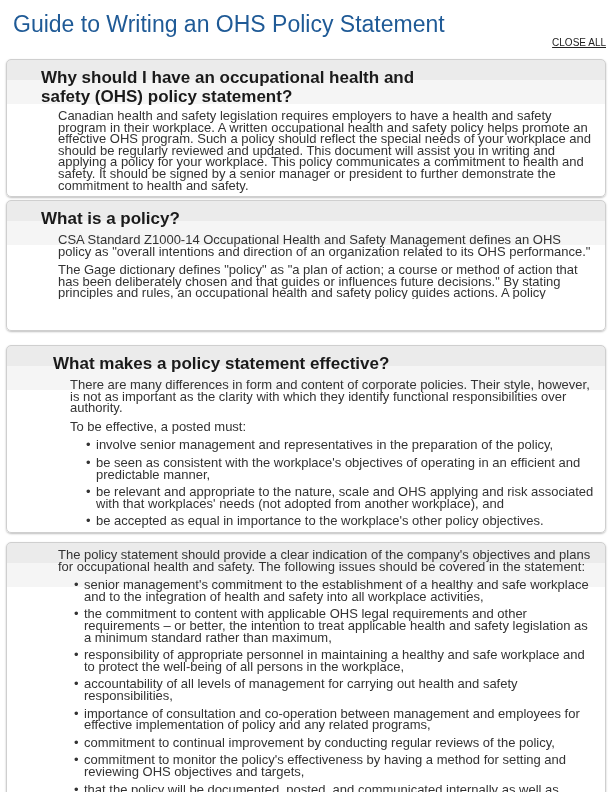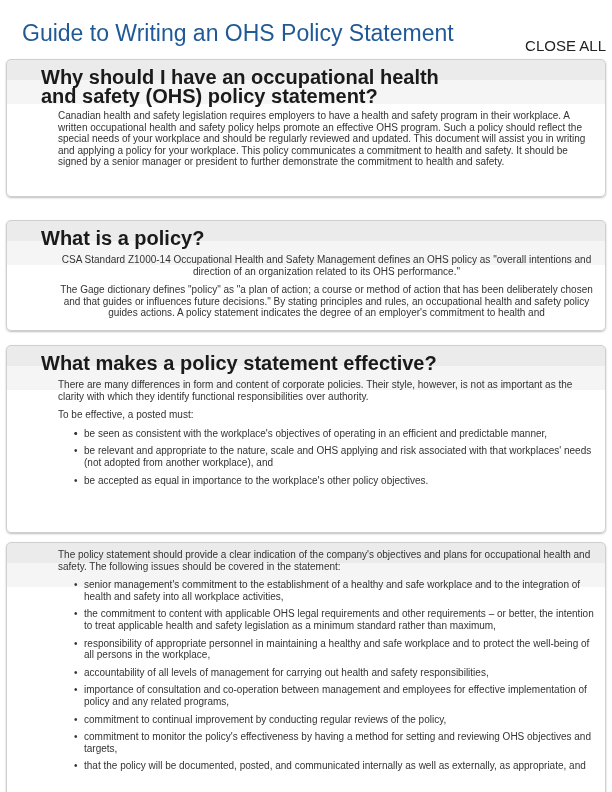--- a/index.html
+++ b/index.html
@@ -5,65 +5,66 @@
   html, body { margin: 0; padding: 0; }
   body {
     width: 612px; height: 792px; overflow: hidden;
     background: #ffffff;
     font-family: "Liberation Sans", sans-serif;
     color: #222222;
     position: relative;
   }
   .page-title {
     position: absolute; left: 6px; top: 4px;
-    margin: 16px;
+    margin: 7px;
     font-size: 23px; font-weight: normal;
     color: #1f5a96;
     letter-spacing: 0px;
     white-space: nowrap;
   }
   .close-all {
     position: absolute; right: 6px; top: 37px;
-    font-size: 15px; color: #222;
+    font-size: 10px; color: #222;
+    text-decoration: underline;
     cursor: pointer;
   }
   .panel {
     position: absolute; left: 6px; width: 600px;
     border: 1px solid #cfcfcf;
     border-radius: 5px;
     box-shadow: 0 1px 2px rgba(0,0,0,0.25);
     background: linear-gradient(to bottom, #ebebeb 0px, #ebebeb 20px, #f5f5f5 20px, #f5f5f5 44px, #ffffff 44px);
     overflow: hidden;
     box-sizing: border-box;
   }
   .panel h2 {
     margin: 0;
     padding: 8px 0 0 34px;
-    font-size: 20px; font-weight: bold; color: #1a1a1a;
+    font-size: 17px; font-weight: bold; color: #1a1a1a;
     line-height: 19px;
     cursor: pointer;
   }
   .panel .body {
     padding: 4px 10px 0 51px;
-    font-size: 10px; line-height: 11.6px; color: #333;
+    font-size: 13px; line-height: 11.6px; color: #333;
   }
   .panel .body p { margin: 0 0 7px 0; }
   .panel ul { margin: 0 0 0 16px; padding: 0; list-style: none; }
   .panel ul li {
     position: relative; padding-left: 10px; margin-bottom: 6px;
   }
   .panel ul li .bullet {
     position: absolute; left: 0; top: 0;
   }
   #p1 { top: 59px; height: 138px; }
-  #p2 { top: 220px; height: 111px; }
-  #p3 { top: 345px; height: 188px; }
+  #p2 { top: 200px; height: 131px; }
+  #p3 { top: 345px; height: 188px; padding-left: 12px; }
   #p4 { top: 542px; height: 260px; }
   #p1 .body { padding-top: 4px; }
-  #p2 .body { padding-top: 6px; text-align: center; }
+  #p2 .body { padding-top: 6px; }
   #p3 .body { padding-top: 6px; }
   #p4 .body { padding-top: 6px; }
   #p2 .body p.cut { height: 35px; overflow: hidden; }
 </style>
 </head>
 <body>
 
 <h1 class="page-title">Guide to Writing an OHS Policy Statement</h1>
 <a class="close-all">CLOSE ALL</a>
 
@@ -81,21 +82,21 @@
     <p class="cut">The Gage dictionary defines "policy" as "a plan of action; a course or method of action that has been deliberately chosen and that guides or influences future decisions." By stating principles and rules, an occupational health and safety policy guides actions. A policy statement indicates the degree of an employer's commitment to health and</p>
   </div>
 </section>
 
 <section class="panel" id="p3">
   <h2>What makes a policy statement effective?</h2>
   <div class="body">
     <p>There are many differences in form and content of corporate policies. Their style, however, is not as important as the clarity with which they identify functional responsibilities over authority.</p>
     <p>To be effective, a posted must:</p>
     <ul>
-      <li><span class="bullet">•</span></li>
+      <li><span class="bullet">•</span><span>involve senior management and representatives in the preparation of the policy,</span></li>
       <li><span class="bullet">•</span><span>be seen as consistent with the workplace's objectives of operating in an efficient and predictable manner,</span></li>
       <li><span class="bullet">•</span><span>be relevant and appropriate to the nature, scale and OHS applying and risk associated with that workplaces' needs (not adopted from another workplace), and</span></li>
       <li><span class="bullet">•</span><span>be accepted as equal in importance to the workplace's other policy objectives.</span></li>
     </ul>
   </div>
 </section>
 
 <section class="panel" id="p4">
   <div class="body">
     <p>The policy statement should provide a clear indication of the company's objectives and plans for occupational health and safety. The following issues should be covered in the statement:</p>

